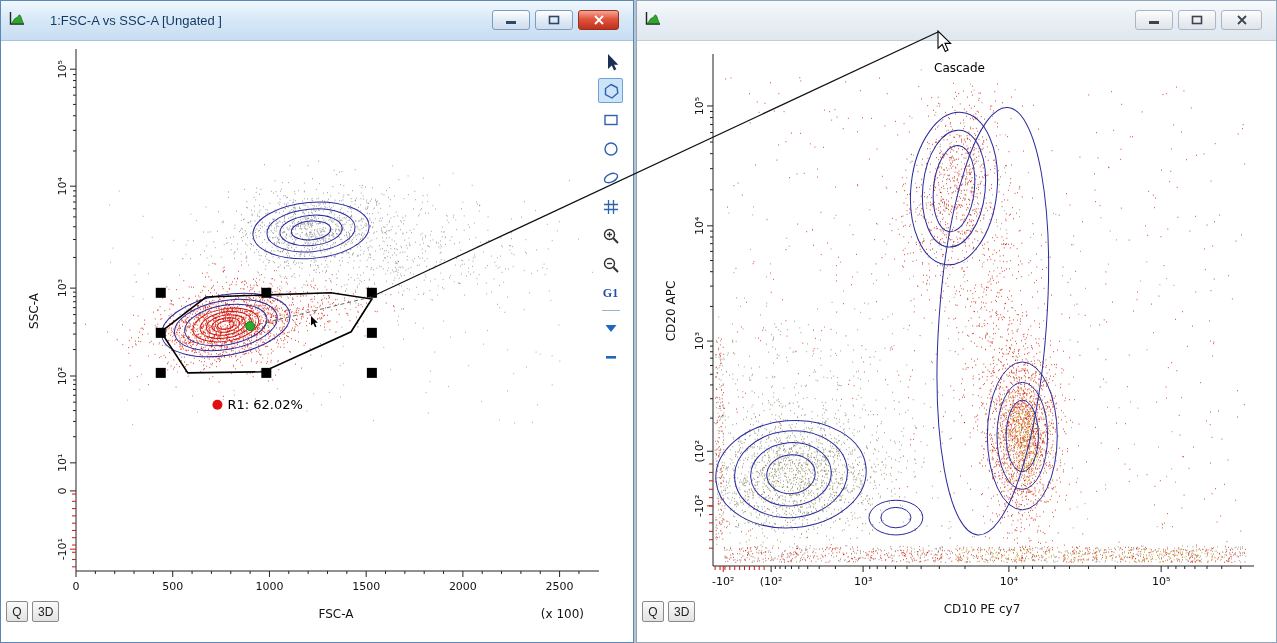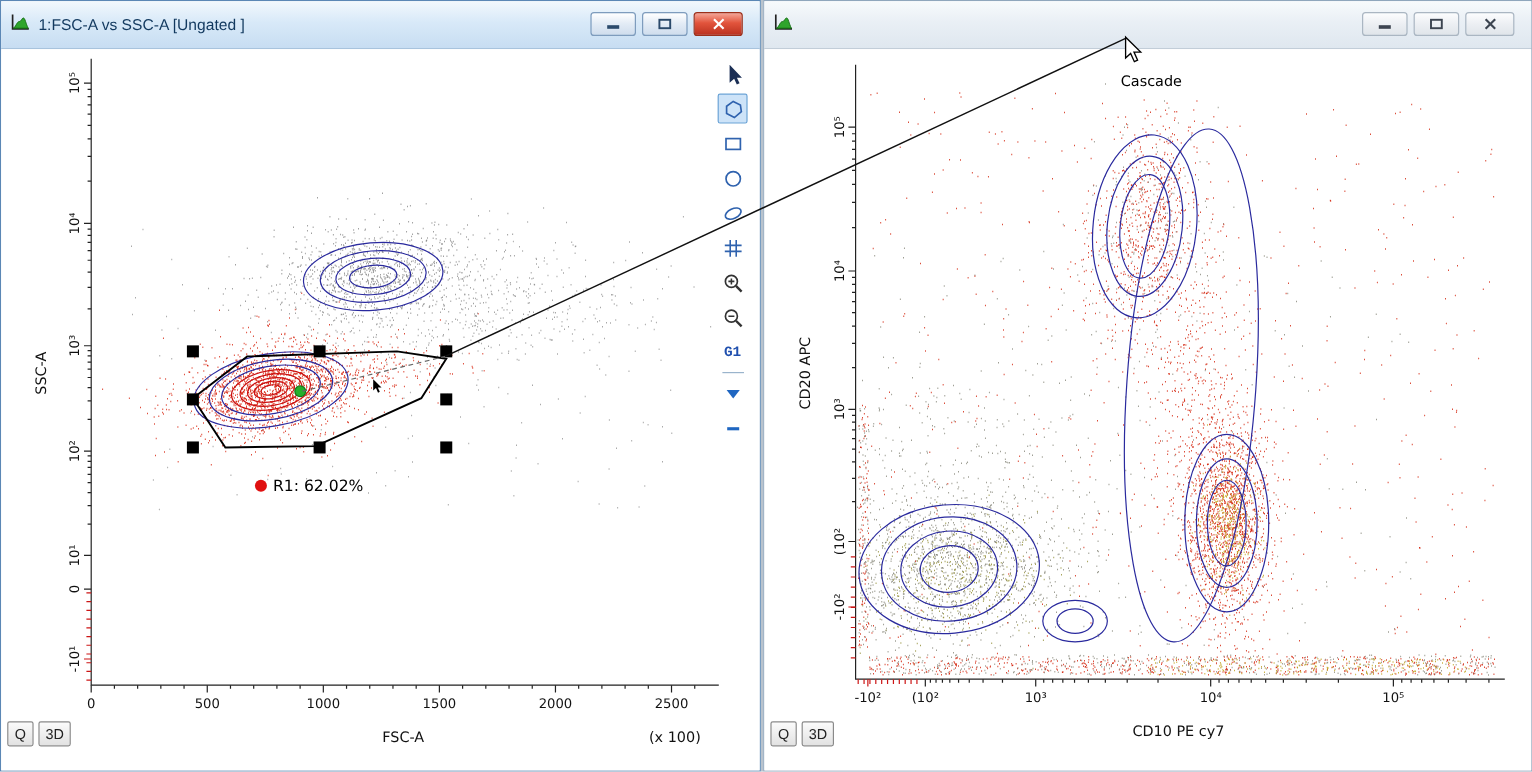--- a/index.html
+++ b/index.html
@@ -3,40 +3,40 @@
 <meta charset="utf-8">
 <style>
   *{box-sizing:border-box;margin:0;padding:0}
   html,body{width:1277px;height:643px;overflow:hidden}
   body{background:#b9c3cd;font-family:"Liberation Sans",sans-serif;position:relative}
   .window{position:absolute;top:0;height:643px;background:#fff;border:1px solid #5b87b5;display:flex;flex-direction:column}
   .window.inactive{border-color:#8fa6bc}
   .titlebar{height:40px;flex:0 0 40px;display:flex;align-items:center;padding:0 8px;
     background:linear-gradient(#f2f8fd,#d8e9f8 45%,#c7ddf2);border-bottom:1px solid #a8c3dd;position:relative}
   .inactive .titlebar{background:linear-gradient(#f7fafc,#e9eff5 45%,#dfe7ef);border-bottom-color:#c2cdd8}
-  .title{font-size:13px;color:#12395f;margin-left:7px;white-space:nowrap}
+  .title{font-size:13px;color:#12395f;margin-left:25px;white-space:nowrap}
   .inactive .title{color:#9aa3ad}
   .winbtns{position:absolute;right:14px;top:9px;display:flex;gap:5px}
   .wbtn{width:38px;height:20px;border:1px solid #7e9cbd;border-radius:3px;
     background:linear-gradient(#ffffff,#e2ebf5 50%,#cfdded);display:flex;align-items:center;justify-content:center;
     color:#2b4a6b;padding:0;cursor:default}
   .wbtn.close{width:41px;background:linear-gradient(#f5a698,#e2543c 45%,#bb3220);border-color:#9c2f1a;color:#fff}
   .inactive .wbtn{background:linear-gradient(#fcfdfe,#eceff3 50%,#e0e5ea);border-color:#aab6c2;color:#3c4450}
   .inactive .wbtn.close{background:linear-gradient(#fcfdfe,#eceff3 50%,#e0e5ea);border-color:#aab6c2;color:#3c4450}
   .content{position:relative;flex:1;background:#fff;overflow:hidden}
   svg.plot{position:absolute;left:0;top:0}
   svg text{font-family:"DejaVu Sans",sans-serif}
   .tick{font-size:11px;fill:#111}
   .axis-label{font-size:12px;fill:#111}
   .legend-text{font-size:13px;fill:#000}
   .cascade{font-size:12px;fill:#000}
   .tools{position:absolute;top:8px;right:9px;width:27px;display:flex;flex-direction:column;align-items:center;gap:4px}
   .tool{width:25px;height:25px;border:1px solid transparent;background:transparent;display:flex;align-items:center;justify-content:center;padding:0}
   .tool.active{background:#cde3f8;border:1px solid #6ba3d6;border-radius:2px}
-  .tool .g1{color:#1f4fae;font-weight:bold;font-size:12px;font-family:Liberation Mono, monospace}
+  .tool .g1{color:#1f4fae;font-weight:bold;font-size:12px;font-family:Liberation Serif, serif}
   .tooldiv{width:18px;height:1px;background:#9ab4cc}
   .corner-btns{position:absolute;left:5px;bottom:20px;display:flex;gap:4px}
   .cbtn{min-width:22px;height:21px;padding:0 5px;font-size:12px;border:1px solid #8a8a8a;border-radius:2px;
     background:linear-gradient(#fbfbfb,#e2e2e2);color:#222}
   #overlay{position:absolute;left:0;top:0;z-index:60;pointer-events:none}
 </style>
 </head>
 <body>
 
 <div class="window active" style="left:0;width:634px">

